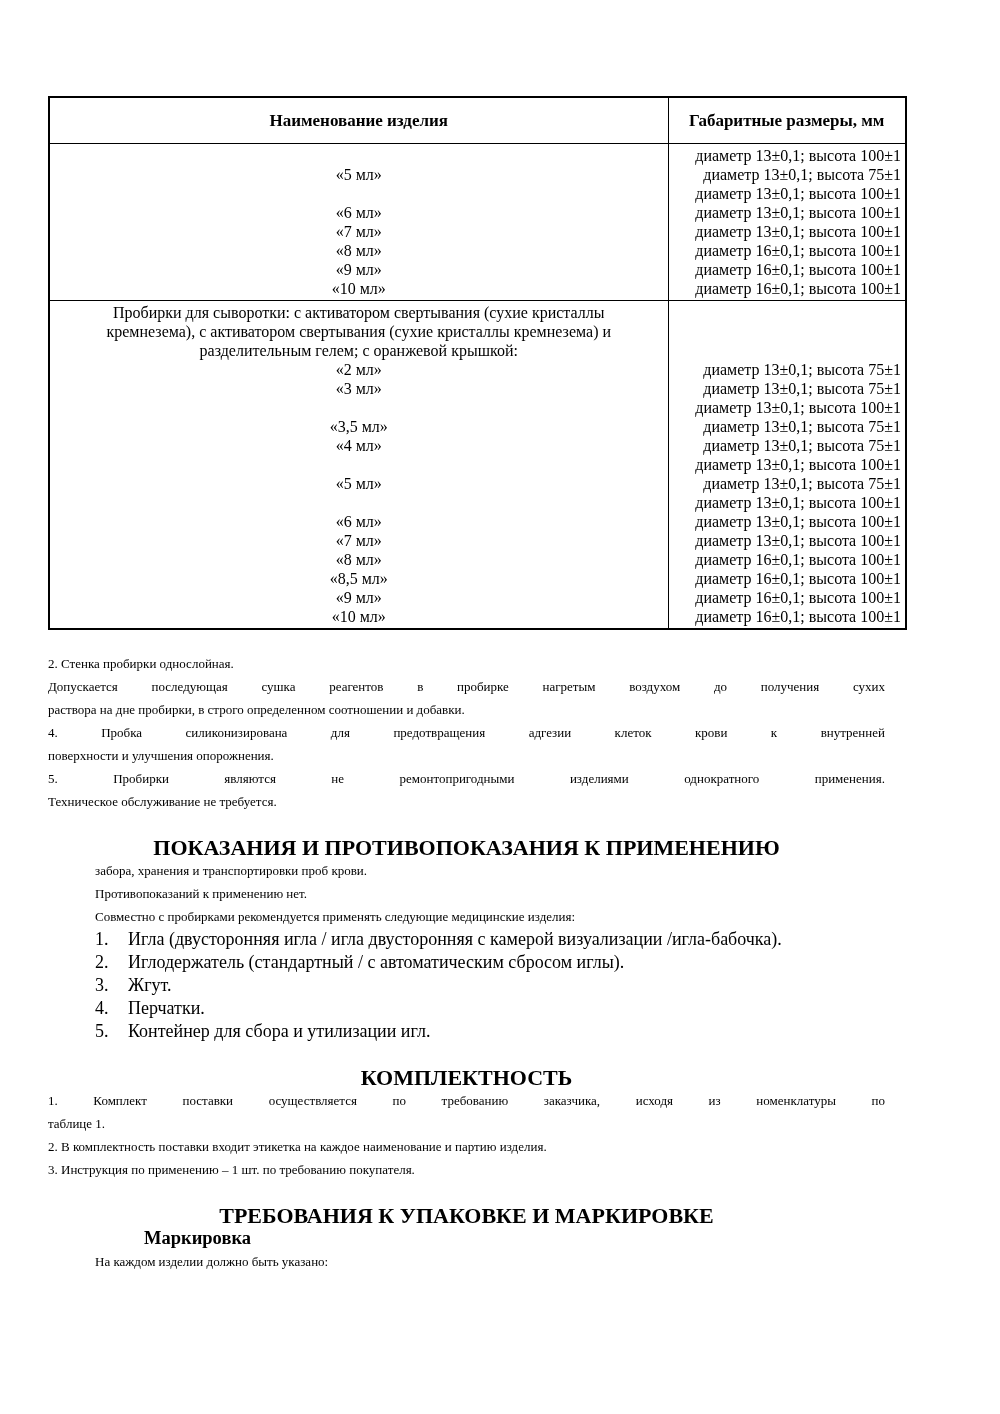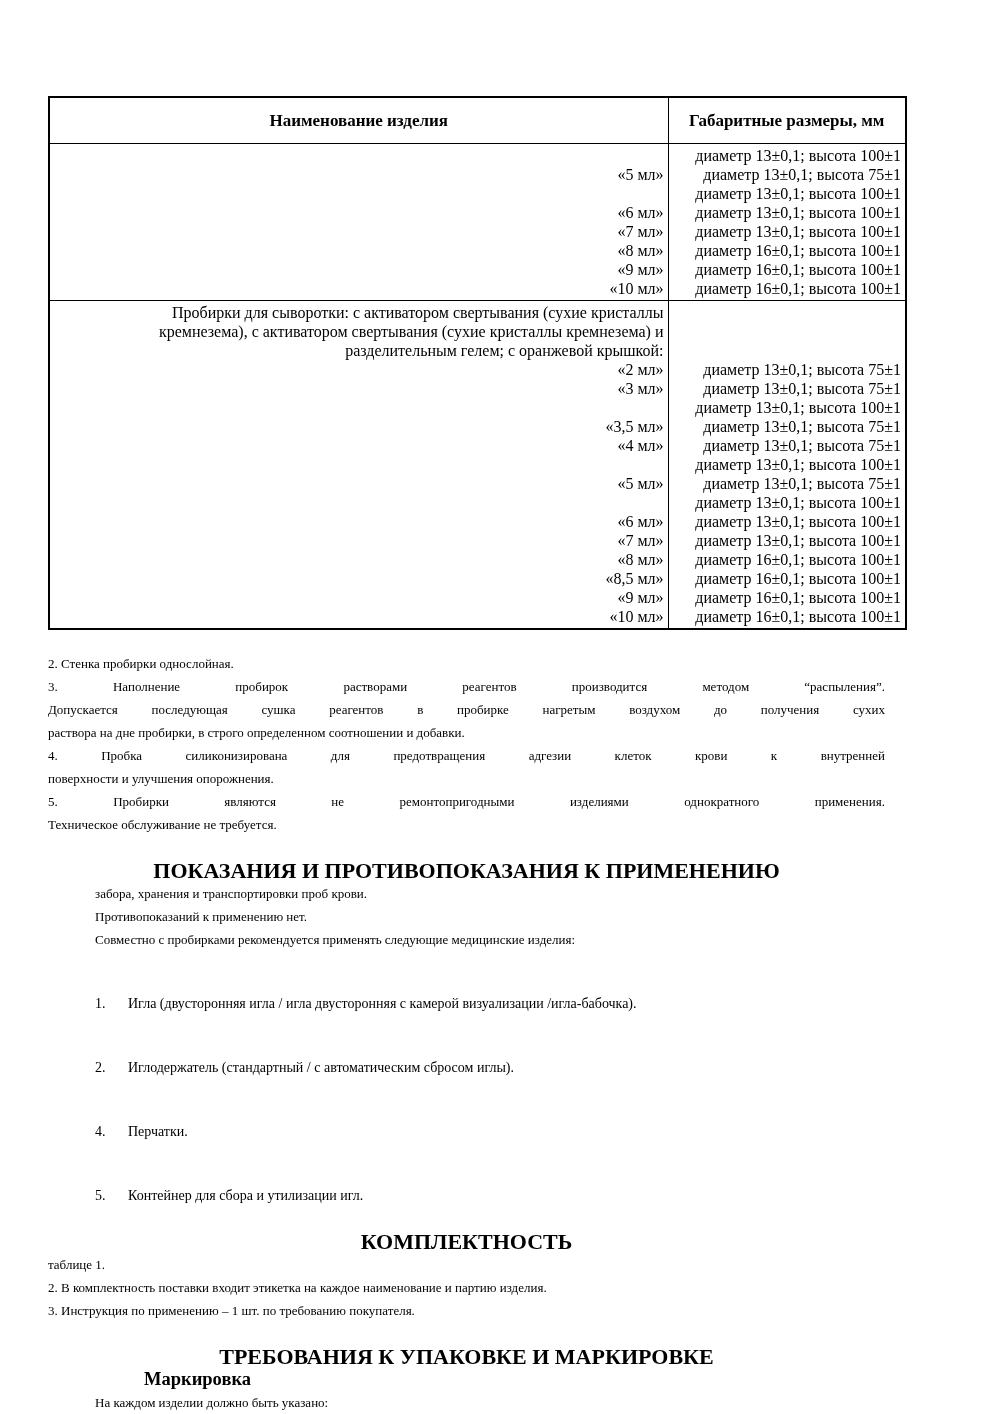--- a/index.html
+++ b/index.html
@@ -28,42 +28,42 @@
     padding: 12px 2px;
     text-align: center;
     vertical-align: middle;
   }
   td.cell { vertical-align: top; padding: 2px 4px 2px 4px; }
   .tline {
     height: 19px; line-height: 19px;
     font-size: 16px;
     white-space: nowrap; overflow: hidden;
   }
-  .name-col .tline { text-align: right; }
+  .name-col .tline { text-align: center; }
   .size-col .tline { text-align: right; }
   .spacer3 { height: 57px; }
 
   
   .content { margin-top: 22px; width: 837px; }
   .para { font-size: 13px; line-height: 23px; margin: 0; }
   .para .pline { min-height: 23px; }
   .para .pline:not(:last-child) { text-align: justify; text-align-last: justify; }
   .indent-first .pline:first-child { text-indent: 47px; }
 
   .heading {
     font-size: 22px; line-height: 23px;
     font-weight: bold; text-align: center;
     margin: 23px 0 0 0;
   }
   .subheading {
     font-size: 18.5px; line-height: 23px;
     font-weight: bold; text-indent: 96px;
   }
   .med-list { margin: 0; }
-  .list-item { font-size: 14px; line-height: 23px; padding-left: 47px; margin-top: 41px; }
+  .list-item { font-size: 18px; line-height: 23px; padding-left: 47px; }
   .li-num { display: inline-block; min-width: 33px; }
 </style>
 </head>
 <body>
 
 <div class="page">
 
   <table class="spec">
     <colgroup>
         <col style="width:619px">
@@ -154,21 +154,20 @@
 
   <div class="content">
 
     <div class="para">
 
     <div class="pline">2. Стенка пробирки однослойная.</div>
       </div>
 
     <div class="para">
 
-    <div class="pline">3. Наполнение пробирок растворами реагентов производится методом “распыления”.</div>
         <div class="pline">Допускается последующая сушка реагентов в пробирке нагретым воздухом до получения сухих</div>
         <div class="pline">раствора на дне пробирки, в строго определенном соотношении и добавки.</div>
       </div>
 
     <div class="para">
 
     <div class="pline">4. Пробка силиконизирована для предотвращения адгезии клеток крови к внутренней</div>
         <div class="pline">поверхности и улучшения опорожнения.</div>
       </div>
 
@@ -197,31 +196,35 @@
 
     <div class="med-list">
 
     <div class="list-item">
         <span class="li-num">1.</span><span>Игла (двусторонняя игла / игла двусторонняя с камерой визуализации /игла-бабочка).</span>
       </div>
         <div class="list-item">
         <span class="li-num">2.</span><span>Иглодержатель (стандартный / с автоматическим сбросом иглы).</span>
       </div>
         <div class="list-item">
+        <span class="li-num">3.</span><span>Жгут.</span>
+      </div>
+        <div class="list-item">
         <span class="li-num">4.</span><span>Перчатки.</span>
       </div>
         <div class="list-item">
         <span class="li-num">5.</span><span>Контейнер для сбора и утилизации игл.</span>
       </div>
       </div>
 
     <div class="heading">КОМПЛЕКТНОСТЬ</div>
 
     <div class="para">
 
+    <div class="pline">1. Комплект поставки осуществляется по требованию заказчика, исходя из номенклатуры по</div>
         <div class="pline">таблице 1.</div>
       </div>
 
     <div class="para">
 
     <div class="pline">2. В комплектность поставки входит этикетка на каждое наименование и партию изделия.</div>
       </div>
 
     <div class="para">
 

